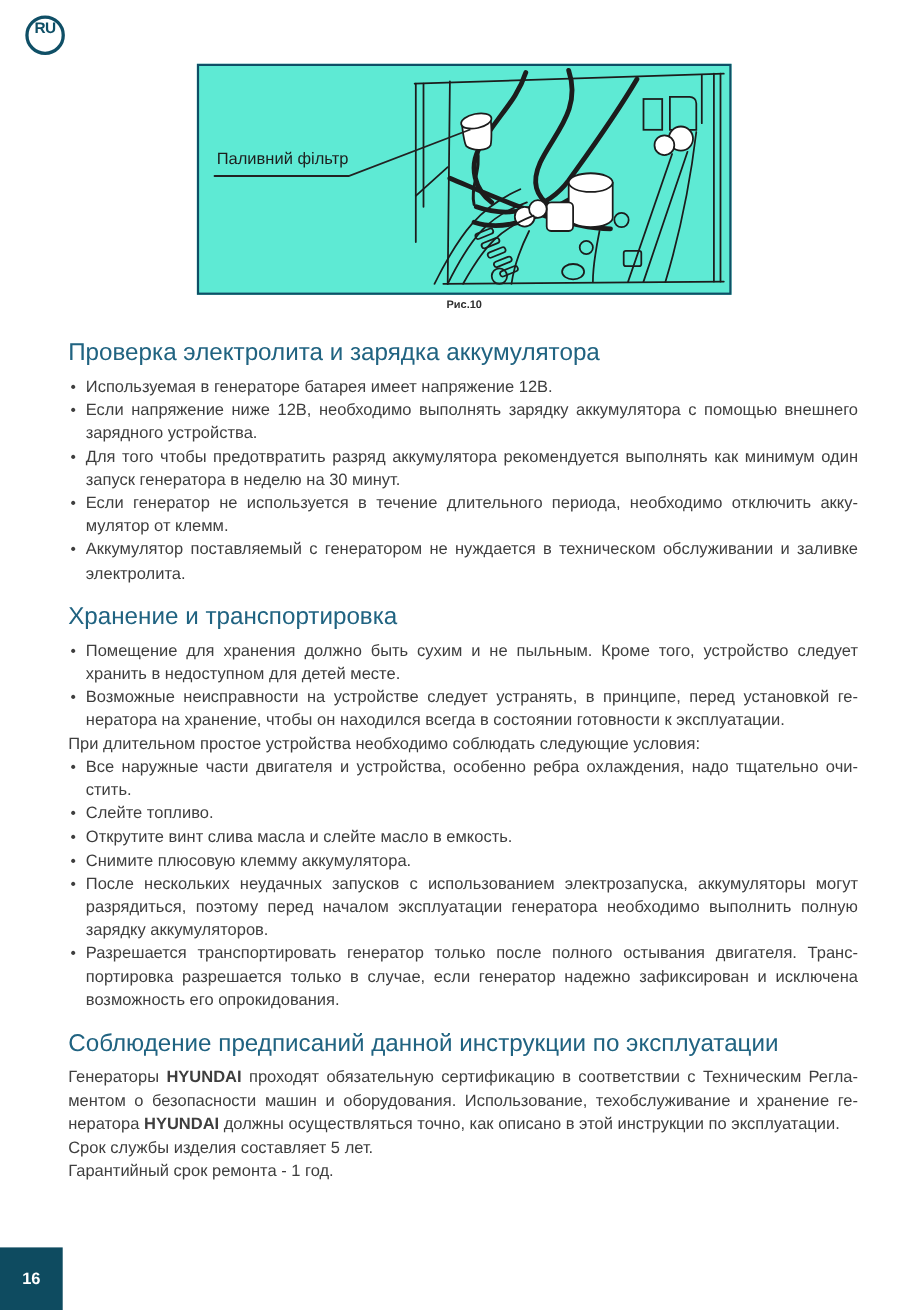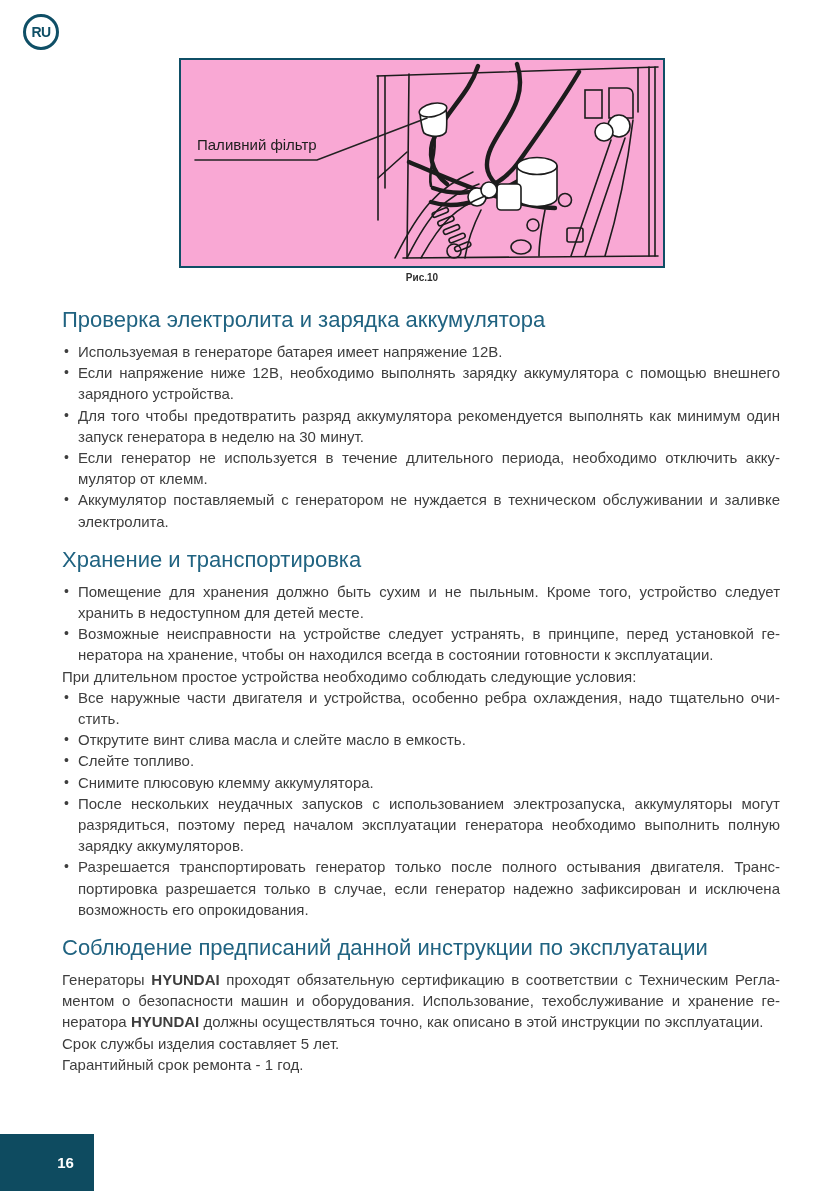--- a/index.html
+++ b/index.html
@@ -4,27 +4,27 @@
 <style>
   html,body{margin:0;padding:0;background:#ffffff;}
   .page{
     position:relative;width:839px;height:1191px;background:#ffffff;overflow:hidden;
     font-family:"Liberation Sans",sans-serif;color:#3e3e3e;
   }
   
   .ru-badge{
     position:absolute;left:23px;top:14px;width:30px;height:30px;
     border:3px solid #0f4f66;border-radius:50%;
-    display:flex;align-items:center;justify-content:center;
+    display:flex;justify-content:center;
     color:#0f4f66;font-weight:bold;font-size:14px;letter-spacing:-0.5px;
   }
   
   .figure-wrap{position:absolute;left:179px;top:58px;width:486px;}
   .fig-box{
-    position:relative;width:482px;height:206px;border:2px solid #0f4f66;background:#f9a8d4;
+    position:relative;width:482px;height:206px;border:2px solid #0f4f66;background:#5eead4;
   }
   .fig-label{
     position:absolute;left:16px;top:76px;font-size:15px;color:#1d1d1d;white-space:nowrap;
   }
   .fig-caption{
     text-align:center;font-weight:bold;color:#2e2e2e;font-size:10px;margin-top:4px;
   }
   .engine-svg{position:absolute;left:0;top:0;width:482px;height:206px;}
   
   .content{position:absolute;left:62px;top:306px;width:718px;}
@@ -42,21 +42,21 @@
     content:"\2022";position:absolute;left:2px;top:0;font-size:14px;color:#3e3e3e;
   }
   p.body-text{
     margin:0;text-align:justify;font-size:15px;line-height:21.2px;color:#3e3e3e;
   }
   .bold{font-weight:bold;}
   
   .page-num{
     position:absolute;left:0;bottom:0;width:57px;height:57px;background:#0e4b60;
     color:#ffffff;font-weight:bold;font-size:15px;
-    display:flex;align-items:center;justify-content:center;padding-left:37px;
+    display:flex;align-items:center;justify-content:center;
   }
 </style>
 </head>
 <body>
 
 <div class="page">
 
   <div class="ru-badge">
     <span>RU</span>
   </div>
@@ -153,22 +153,22 @@
 
     <div class="section">
       <h2>Хранение и транспортировка</h2>
       <ul class="bullets">
         <li>Помещение для хранения должно быть сухим и не пыльным. Кроме того, устройство следует хранить в недоступном для детей месте.</li>
         <li>Возможные неисправности на устройстве следует устранять, в принципе, перед установкой ге­нератора на хранение, чтобы он находился всегда в состоянии готовности к эксплуатации.</li>
       </ul>
       <p class="body-text">При длительном простое устройства необходимо соблюдать следующие условия:</p>
       <ul class="bullets">
         <li>Все наружные части двигателя и устройства, особенно ребра охлаждения, надо тщательно очи­стить.</li>
+        <li>Слейте топливо.</li>
         <li>Открутите винт слива масла и слейте масло в емкость.</li>
-        <li>Слейте топливо.</li>
         <li>Снимите плюсовую клемму аккумулятора.</li>
         <li>После нескольких неудачных запусков с использованием электрозапуска, аккумуляторы могут разрядиться, поэтому перед началом эксплуатации генератора необходимо выполнить полную зарядку аккумуляторов.</li>
         <li>Разрешается транспортировать генератор только после полного остывания двигателя. Транс­портировка разрешается только в случае, если генератор надежно зафиксирован и исключена возможность его опрокидования.</li>
       </ul>
     </div>
 
     <div class="section">
       <h2>Соблюдение предписаний данной инструкции по эксплуатации</h2>
       <p class="body-text"><span>Генераторы </span><span class="bold">HYUNDAI</span><span> проходят обязательную сертификацию в соответствии с Техническим Регла­ментом о безопасности машин и оборудования. Использование, техобслуживание и хранение ге­нератора </span><span class="bold">HYUNDAI</span><span> должны осуществляться точно, как описано в этой инструкции по эксплуатации.</span></p>
       <p class="body-text">Срок службы изделия составляет 5 лет.</p>

